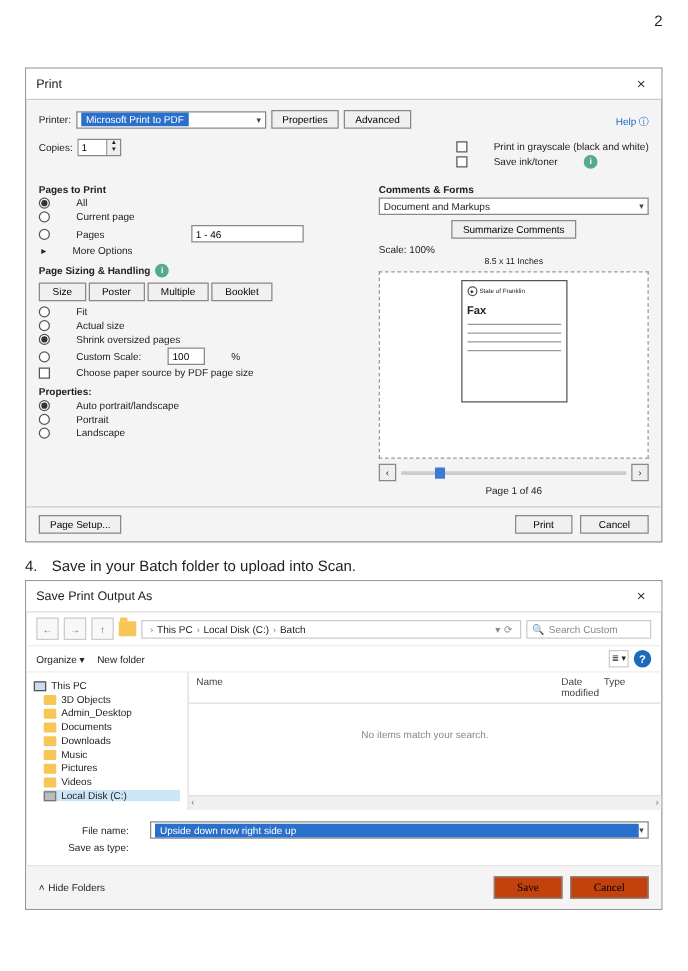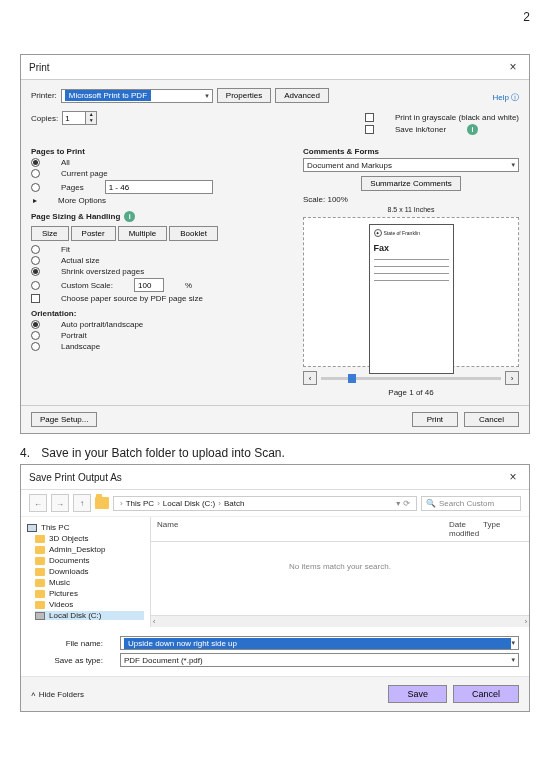--- a/index.html
+++ b/index.html
@@ -27,21 +27,21 @@
   .col-left { width: 55%; }
   .col-right { width: 45%; }
   .radio-row, .check-row { display: flex; align-items: center; gap: 21px; font-size: 8px; margin: 2px 0; }
   .radio, .checkbox { width: 9px; height: 9px; border: 1px solid #555; background: #fff; display: inline-flex; align-items: center; justify-content: center; }
   .radio { border-radius: 50%; }
   .radio.checked::after { content: ""; width: 5px; height: 5px; background: #333; border-radius: 50%; }
   .btn-group { display: flex; gap: 2px; margin: 4px 0; }
   .btn-group .btn { padding: 2px 10px; }
   .info-icon { width: 11px; height: 11px; border-radius: 50%; background: #5a8; color: #fff; display: inline-flex; align-items: center; justify-content: center; font-size: 7px; font-weight: bold; }
   .preview-box { border: 1px dashed #999; background: #fff; width: 100%; height: 150px; margin-top: 4px; position: relative; padding: 6px; }
-  .fax-doc { border: 1px solid #555; width: 85px; height: 150px; margin: 0 auto; padding: 4px; background: #fff; font-size: 5px; }
+  .fax-doc { border: 1px solid #555; width: 85px; height: 98px; margin: 0 auto; padding: 4px; background: #fff; font-size: 5px; }
   .fax-doc .seal { font-size: 5px; display: flex; align-items: center; gap: 2px; }
   .fax-doc .seal-ico { width: 8px; height: 8px; border-radius: 50%; border: 1px solid #555; display:inline-flex; align-items:center; justify-content:center; font-size:5px;}
   .fax-doc h4 { font-size: 9px; font-weight: bold; margin: 6px 0 3px 0; }
   .fax-line { border-bottom: 1px solid #999; margin: 3px 0; height: 4px; }
   .preview-nav { display: flex; align-items: center; justify-content: space-between; margin-top: 4px; }
   .nav-btn { width: 14px; height: 14px; border: 1px solid #888; background: #eee; display: flex; align-items: center; justify-content: center; font-size: 8px; }
   .slider-track { flex: 1; height: 3px; background: #ccc; margin: 0 4px; position: relative; }
   .slider-thumb { position: absolute; left: 15%; top: -3px; width: 8px; height: 9px; background: #3a7bd5; }
   .dlg-footer { display: flex; justify-content: space-between; padding: 6px 10px; border-top: 1px solid #ccc; }
   .dlg-footer .right { display: flex; gap: 6px; }
@@ -75,21 +75,21 @@
   .filelist-hdr { display: flex; font-size: 8px; border-bottom: 1px solid #ddd; padding: 3px 6px; color: #444; }
   .filelist-hdr div:nth-child(1){ flex:1; } .filelist-hdr div:nth-child(2){ width:80px;padding-left:46px; } .filelist-hdr div:nth-child(3){ width:40px; }
   .empty-msg { text-align: center; color: #888; font-size: 8px; margin-top: 20px; }
   .scroll-h { height: 12px; border-top: 1px solid #ddd; background: #f0f0f0; display:flex; align-items:center; justify-content:space-between; padding:0 2px; font-size:7px; color:#666; }
   .save-fields { padding: 6px 10px; }
   .field-row { display: flex; align-items: center; gap: 17px; margin: 3px 0; }
   .field-row .fl { width: 72px; text-align: right; font-size: 8px; }
   .field-row .combo { flex: 1; }
   .save-footer { display: flex; justify-content: flex-end; gap: 6px; padding: 8px 10px; border-top: 1px solid #e5e5e5; background:#f4f4f4; align-items:center; }
   .save-footer .hide { margin-right:auto; font-size:8px; display:flex; align-items:center; gap:3px; }
-  .btn-primary { background: #c4b5fd; border:1px solid #888; padding:3px 18px; font-size:9px; }
+  .btn-primary { background: #c2410c; border:1px solid #888; padding:3px 18px; font-size:9px;font-family:Liberation Serif, serif; }
 </style>
 </head>
 <body>
 
 <div class="page-num">2</div>
 
 <div class="dialog">
   <div class="dlg-titlebar">
     <span>Print</span>
     <span class="dlg-close">×</span>
@@ -141,21 +141,21 @@
             <span class="radio checked"></span>
             <span>All</span>
           </div>
         <div class="radio-row">
             <span class="radio"></span>
             <span>Current page</span>
           </div>
         <div class="radio-row">
             <span class="radio"></span>
             <span>Pages</span>
-          <input class="textbox" style="width: 108px;" value="1 - 46">
+          <input class="textbox" style="width: 90px; margin-left: 48px;" value="1 - 46">
         </div>
         <div class="radio-row" style="margin-left:2px;">▸ <span>More Options</span></div>
 
         <div class="section-head" style="display:flex;align-items:center;gap:4px;">
           <span>Page Sizing &amp; Handling</span>
           <span class="info-icon">i</span>
         </div>
         <div class="btn-group">
           <button class="btn">Size</button>
           <button class="btn">Poster</button>
@@ -178,21 +178,21 @@
             <span class="radio"></span>
             <span>Custom Scale:</span>
           <input class="textbox" style="width: 30px;" value="100">
           <span>%</span>
         </div>
         <div class="check-row">
             <span class="checkbox"></span>
             <span>Choose paper source by PDF page size</span>
           </div>
 
-        <div class="section-head">Orientation:</div>
+        <div class="section-head">Properties:</div>
         <div class="radio-row">
             <span class="radio checked"></span>
             <span>Auto portrait/landscape</span>
           </div>
         <div class="radio-row">
             <span class="radio"></span>
             <span>Portrait</span>
           </div>
         <div class="radio-row">
             <span class="radio"></span>
@@ -268,20 +268,30 @@
         <span class="bc-sep">›</span>
       <span>Batch</span>
       <span style="margin-left:auto;" class="bc-sep">▾</span>
       <span class="bc-sep">⟳</span>
     </div>
     <div class="search-box">
       <span>🔍</span>
       <span>Search Custom</span>
     </div>
   </div>
+  <div class="toolbar">
+    <div class="left">
+      <span>Organize ▾</span>
+      <span>New folder</span>
+    </div>
+    <div class="right">
+      <div class="view-btn">≣ ▾</div>
+      <div class="q-ico">?</div>
+    </div>
+  </div>
   <div class="explorer">
     <div class="tree">
       <div class="tree-item root">
           <span class="ico ico-pc"></span>
           <span>This PC</span>
         </div>
       <div class="tree-item">
           <span class="ico ico-folder"></span>
           <span>3D Objects</span>
         </div>
@@ -330,24 +340,20 @@
   <div class="save-fields">
     <div class="field-row">
       <span class="fl">File name:</span>
       <div class="combo">
         <span class="blue-sel" style="flex:1;">Upside down now right side up</span>
         <span class="chev">▾</span>
       </div>
     </div>
     <div class="field-row">
       <span class="fl">Save as type:</span>
-      <div class="combo">
-        <span>PDF Document (*.pdf)</span>
-        <span class="chev">▾</span>
-      </div>
     </div>
   </div>
   <div class="save-footer">
     <div class="hide">
         <span>˄</span> 
         <span>Hide Folders</span>
       </div>
     <button class="btn-primary">Save</button>
     <button class="btn-primary">Cancel</button>
   </div>

